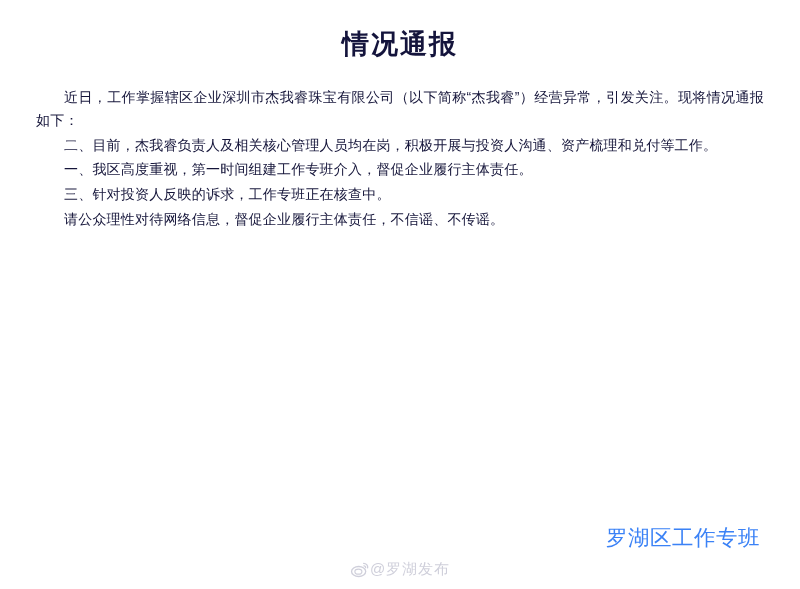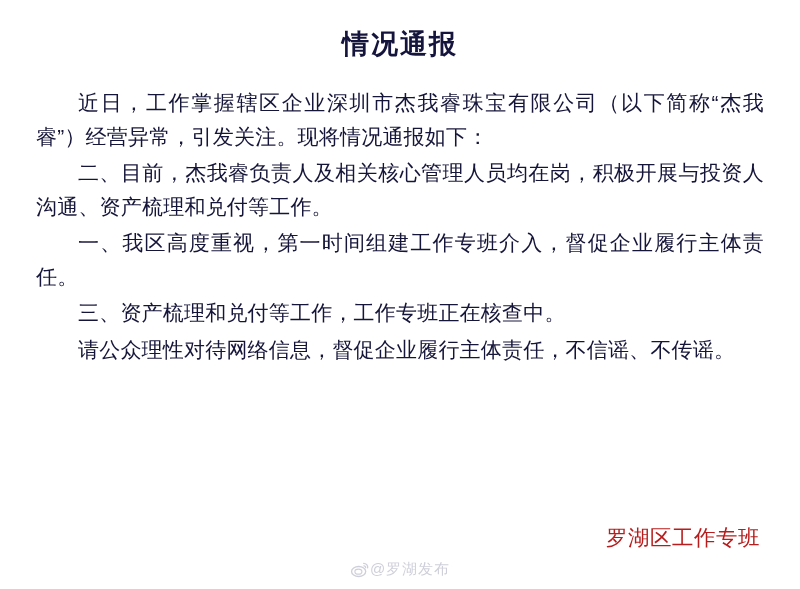--- a/index.html
+++ b/index.html
@@ -25,39 +25,39 @@
   .doc-title {
     text-align: center;
     font-size: 27px;
     font-weight: bold;
     letter-spacing: 2px;
     color: #14143c;
     margin: 6px 0 26px 0;
     line-height: 1.2;
   }
   .body-text {
-    font-size: 21px;
+    font-size: 14px;
     line-height: 1.62;
     color: #15153a;
     text-align: justify;
     text-justify: inter-ideograph;
     letter-spacing: 0.2px;
   }
   .para {
     margin: 0 0 2px 0;
     text-indent: 2em;
   }
   .signature {
     position: absolute;
     right: 40px;
     bottom: 34px;
     text-align: right;
     font-size: 21.5px;
     line-height: 1.6;
-    color: #b91c1c;
+    color: #3b82f6;
     letter-spacing: 0.5px;
   }
   .sig-line {
     display: block;
   }
   .watermark {
     position: absolute;
     left: 50%;
     transform: translateX(-50%);
     bottom: 10px;
@@ -81,21 +81,21 @@
 <body>
 
 <div class="page">
 
   <div class="doc-title">情况通报</div>
 
   <div class="body-text">
     <p class="para">近日，工作掌握辖区企业深圳市杰我睿珠宝有限公司（以下简称“杰我睿”）经营异常，引发关注。现将情况通报如下：</p>
     <p class="para">二、目前，杰我睿负责人及相关核心管理人员均在岗，积极开展与投资人沟通、资产梳理和兑付等工作。</p>
     <p class="para">一、我区高度重视，第一时间组建工作专班介入，督促企业履行主体责任。</p>
-    <p class="para">三、资产梳理和兑付等工作，工作专班正在核查中。</p>
+    <p class="para">三、针对投资人反映的诉求，工作专班正在核查中。</p>
     <p class="para">请公众理性对待网络信息，督促企业履行主体责任，不信谣、不传谣。</p>
   </div>
 
   <div class="signature">
     <span class="sig-line">罗湖区工作专班</span>
   </div>
 
   <div class="watermark">
     <span class="wm-logo">
       <svg class="wm-logo" viewBox="0 0 24 24" xmlns="http://www.w3.org/2000/svg">

